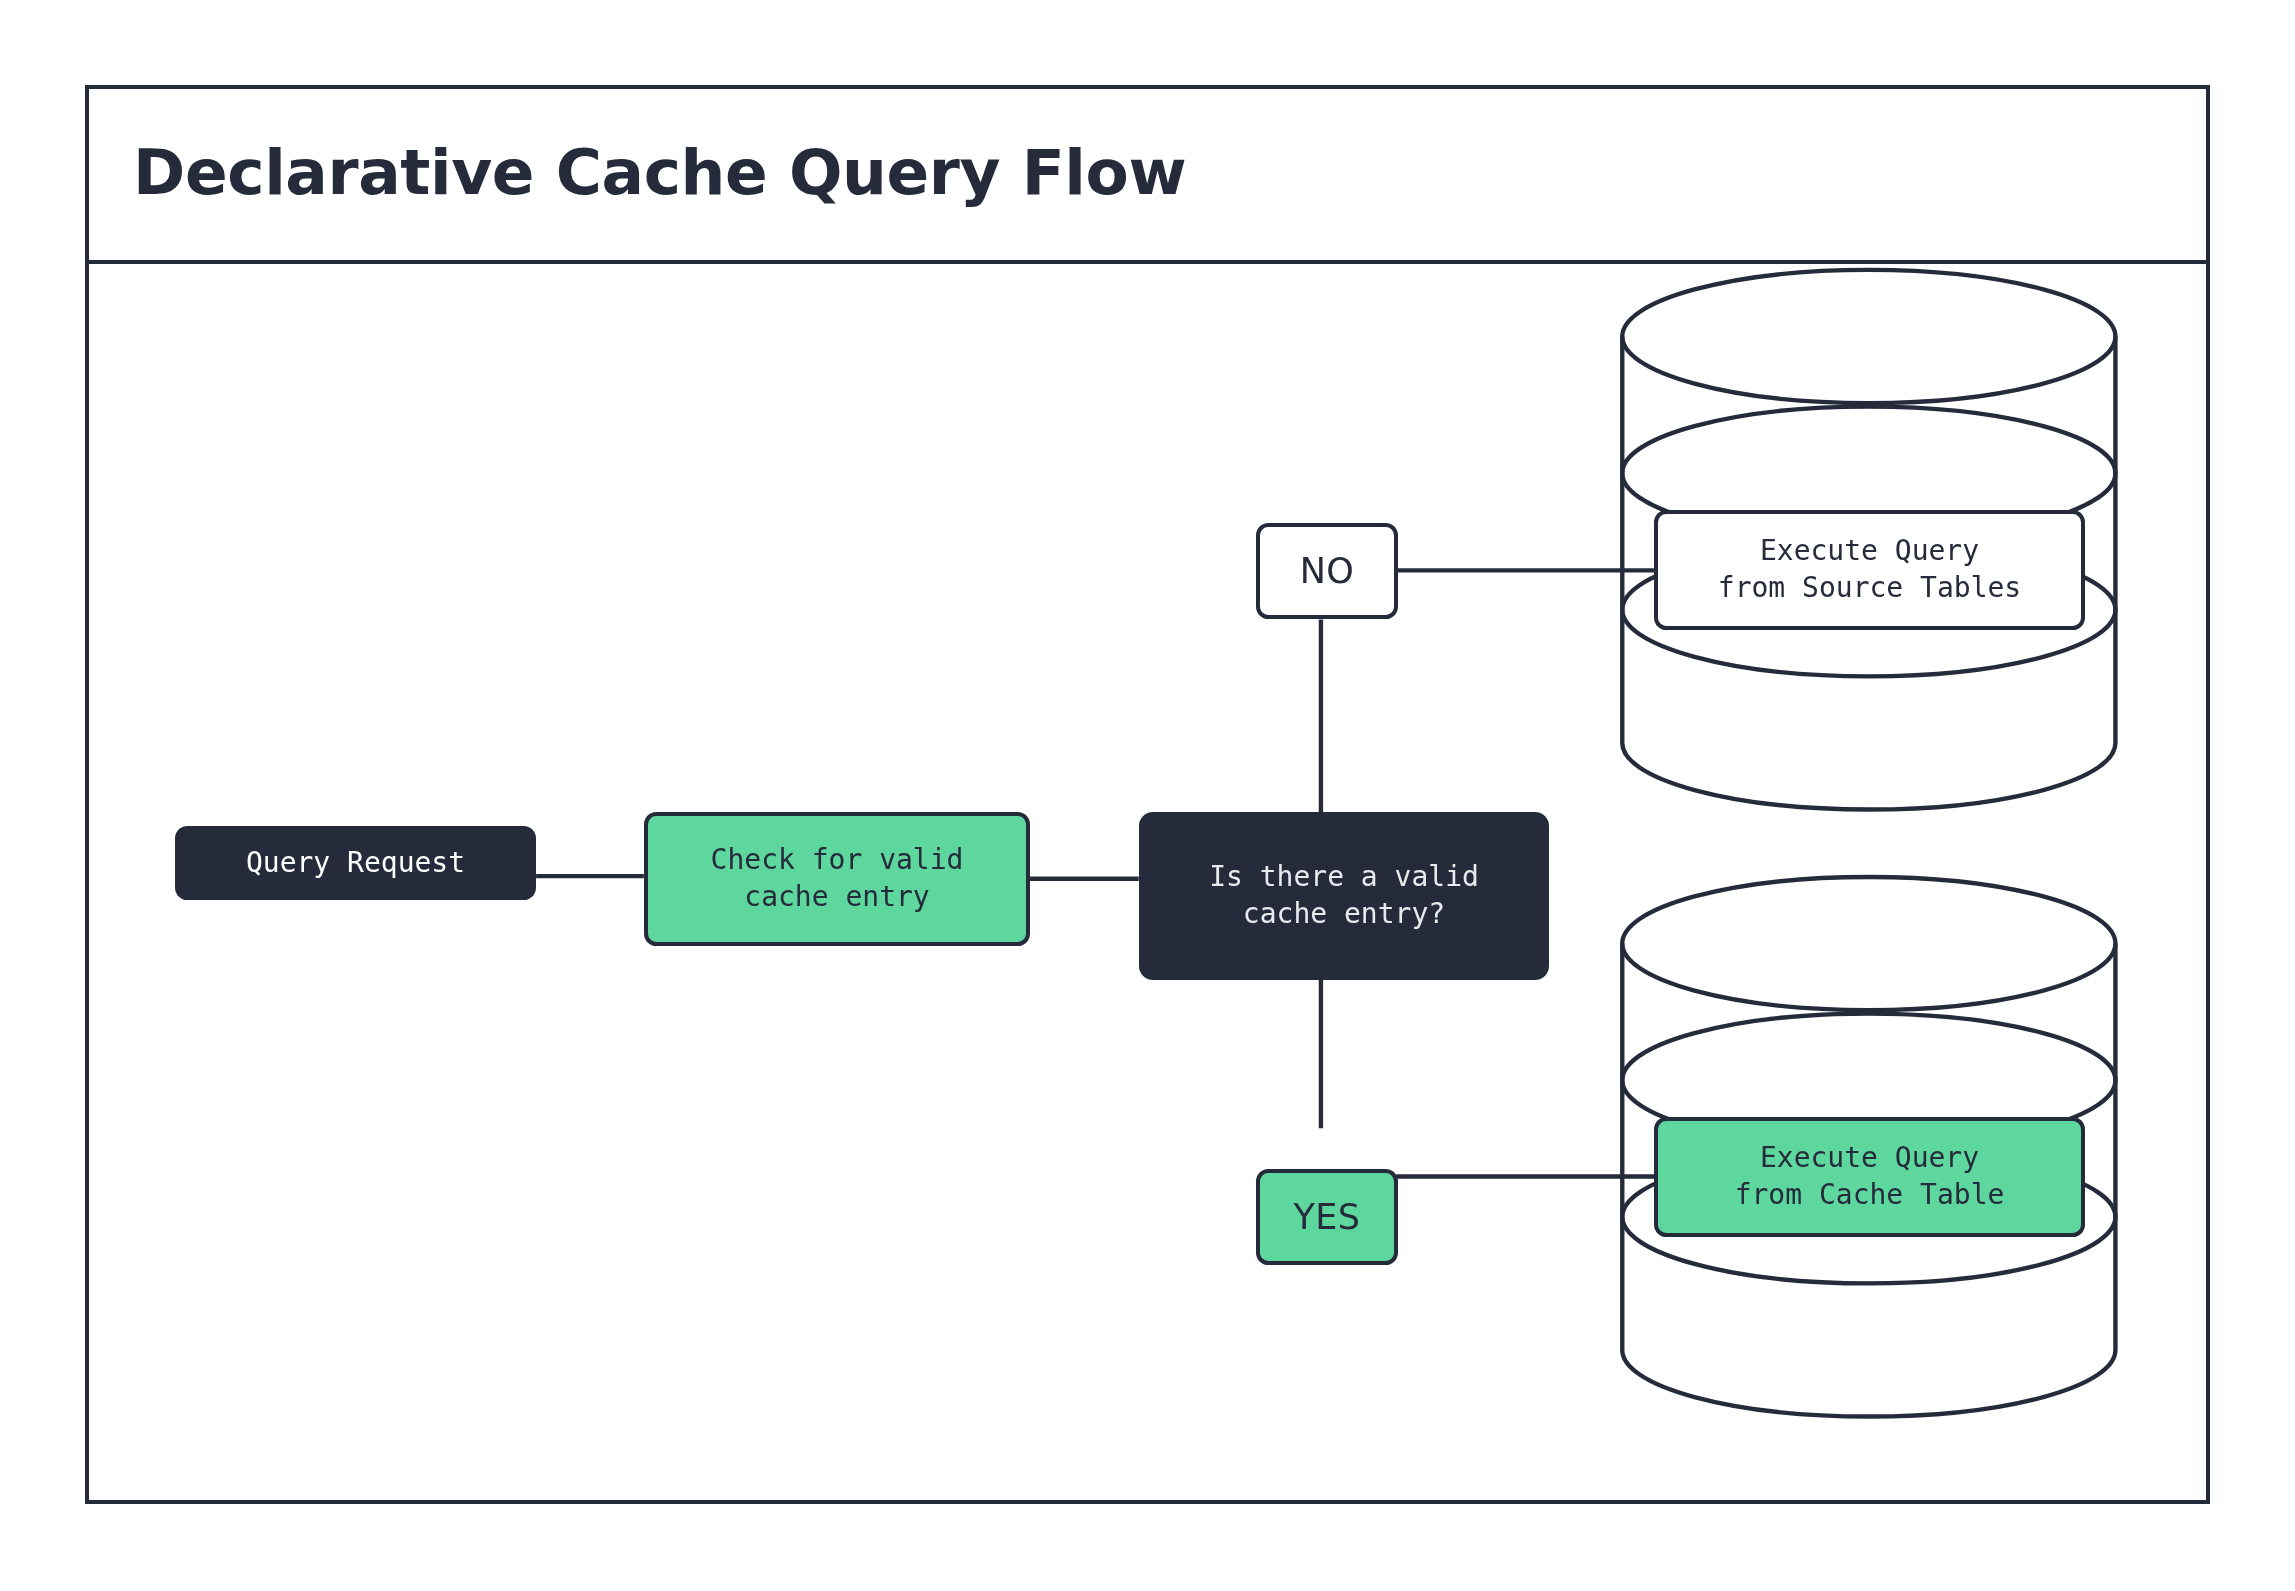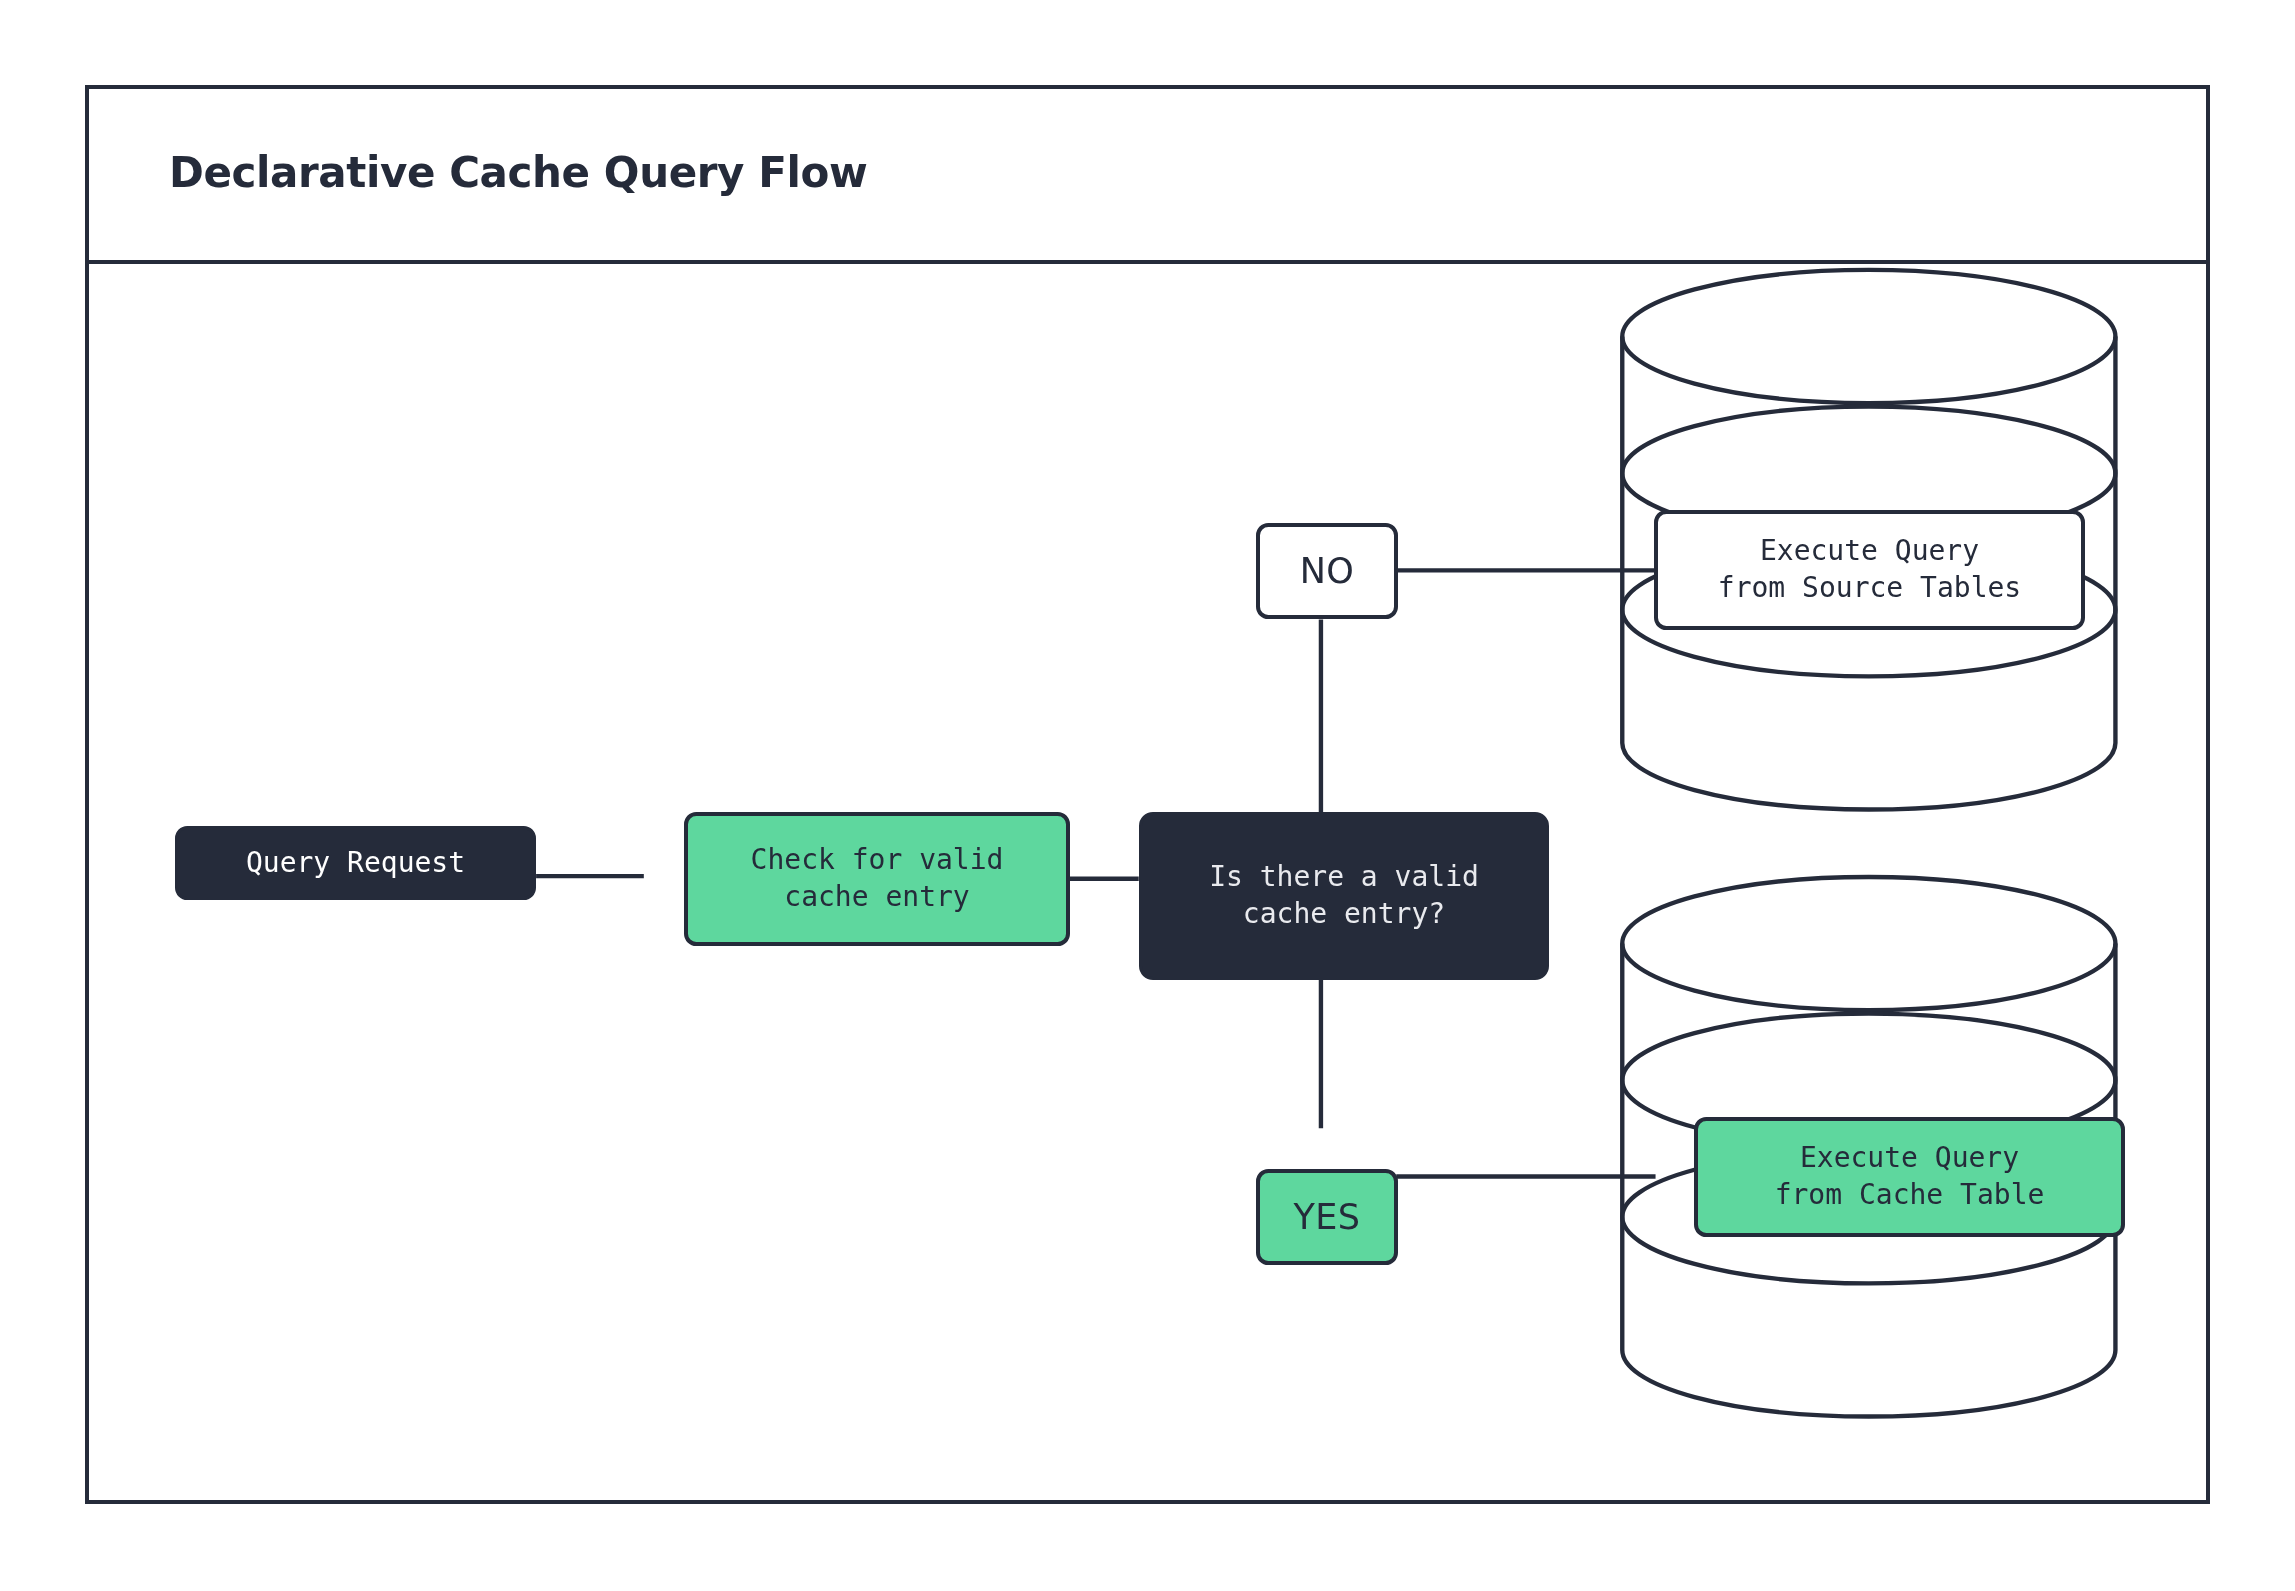--- a/index.html
+++ b/index.html
@@ -37,23 +37,23 @@
     left: 85px;
     top: 85px;
     width: 2125px;
     height: 179px;
     box-sizing: border-box;
     border-bottom: 4.4px solid #252b3a;
     display: flex;
     align-items: center;
   }
   .title-text {
-    margin-left: 84px;
+    margin-left: 48px;
     font-family: "DejaVu Sans", sans-serif;
-    font-size: 42px;
+    font-size: 63px;
     font-weight: 700;
     color: #252b3a;
     letter-spacing: -0.4px;
     white-space: nowrap;
   }
 
   
   #wires {
     position: absolute;
     left: 0;
@@ -91,21 +91,20 @@
   }
   .node-dark-decision {
     background: #252b3a;
     color: #e9eaee;
     border: 3.5px solid #252b3a;
   }
   .node-green {
     background: #5ed79e;
     color: #252b3a;
     border: 4.4px solid #252b3a;
-    margin-left: 40px;
   }
   .node-white {
     background: #ffffff;
     color: #252b3a;
     border: 4.4px solid #252b3a;
   }
 
   
   .edge-label {
     position: absolute;

